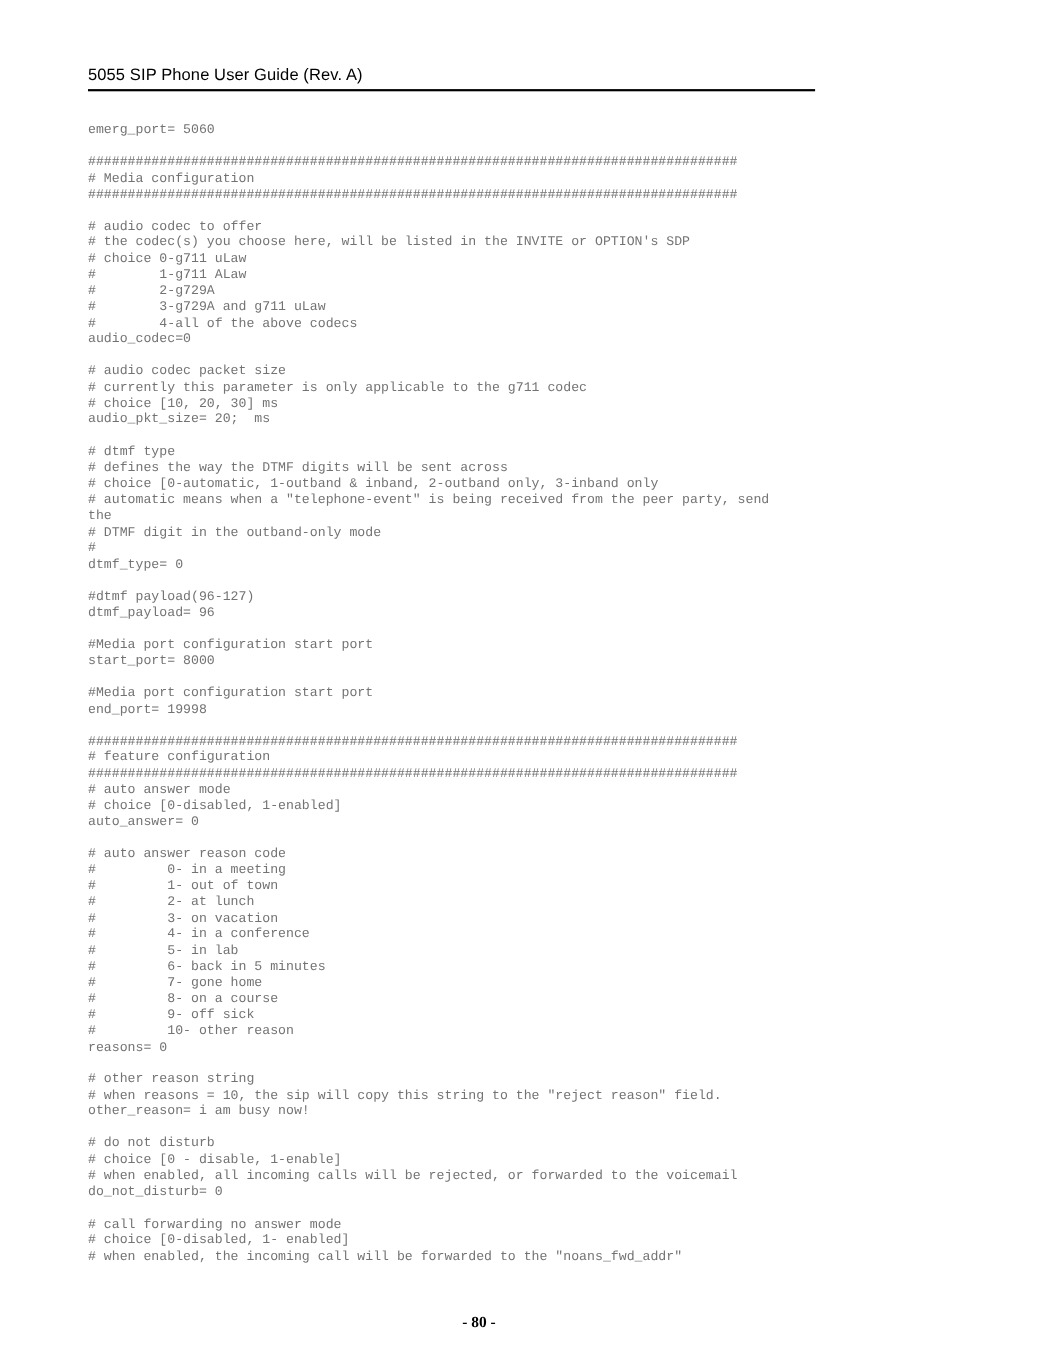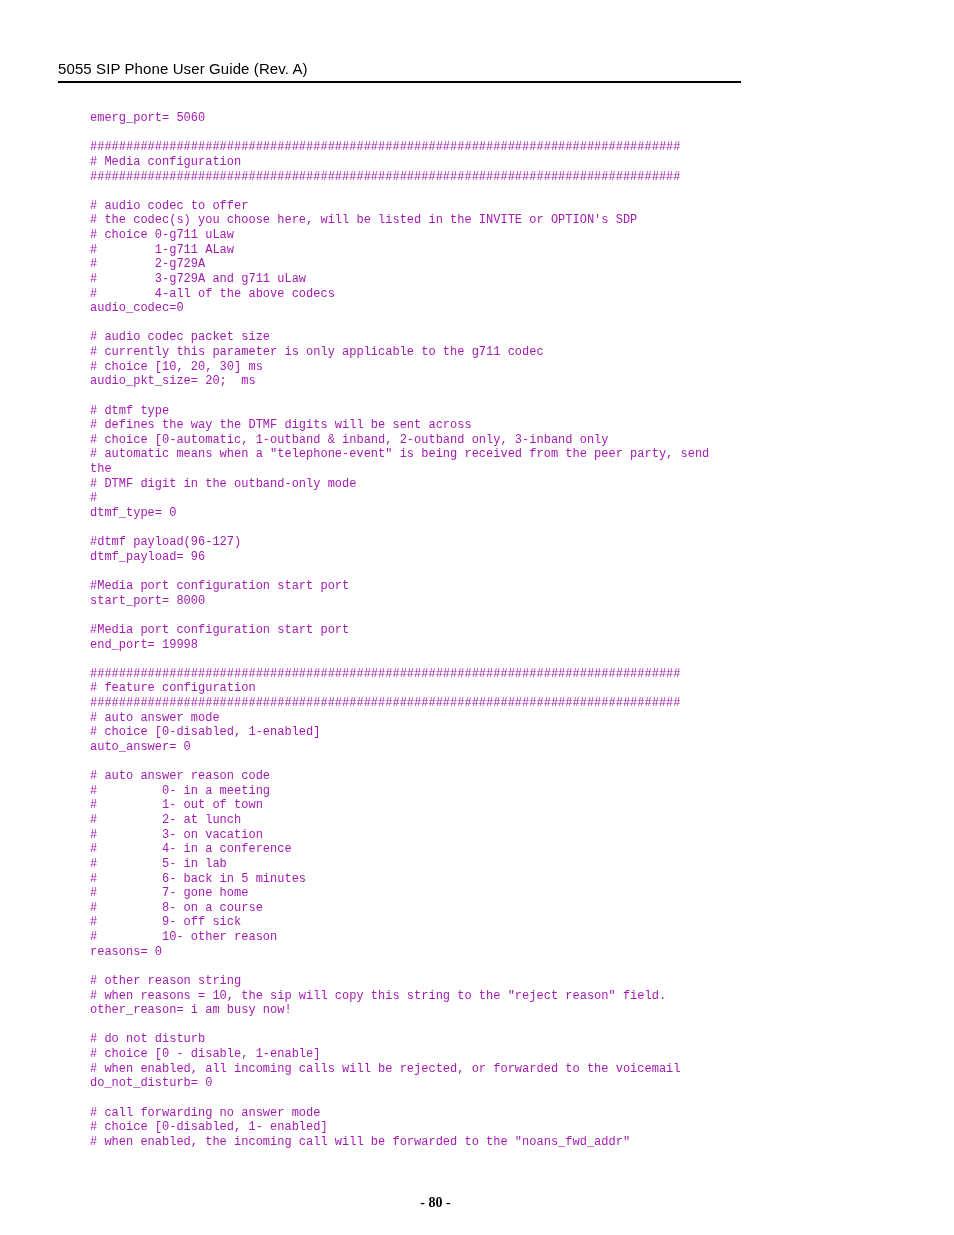--- a/index.html
+++ b/index.html
@@ -6,41 +6,40 @@
     background: #fff;
     margin: 0;
     padding: 0;
     font-family: "Times New Roman", Times, serif;
     color: #000;
   }
   .page {
     width: 871px;
     min-height: 1235px;
     box-sizing: border-box;
-    padding: 60px 130px 40px 58px;
+    padding: 60px 130px 40px 80px;
     position: relative;
   }
   .header-title {
     font-size: 15px;
     font-family: Arial, Helvetica, sans-serif;
     margin-bottom: 4px;
     letter-spacing: 0.1px;
   }
   .header-rule {
     border: none;
     border-top: 2px solid #000;
     margin: 0 0 28px 0;
   }
   .code {
     font-family: "Courier New", Courier, monospace;
     font-size: 12px;
     line-height: 1.22;
     white-space: pre;
-    color: #a21caf;
-    margin-left: 32px;
+    color: #737373;
   }
   .footer {
     position: absolute;
     bottom: 24px;
     left: 0;
     width: 100%;
     text-align: center;
     font-family: "Times New Roman", Times, serif;
     font-size: 14px;
     font-weight: bold;

